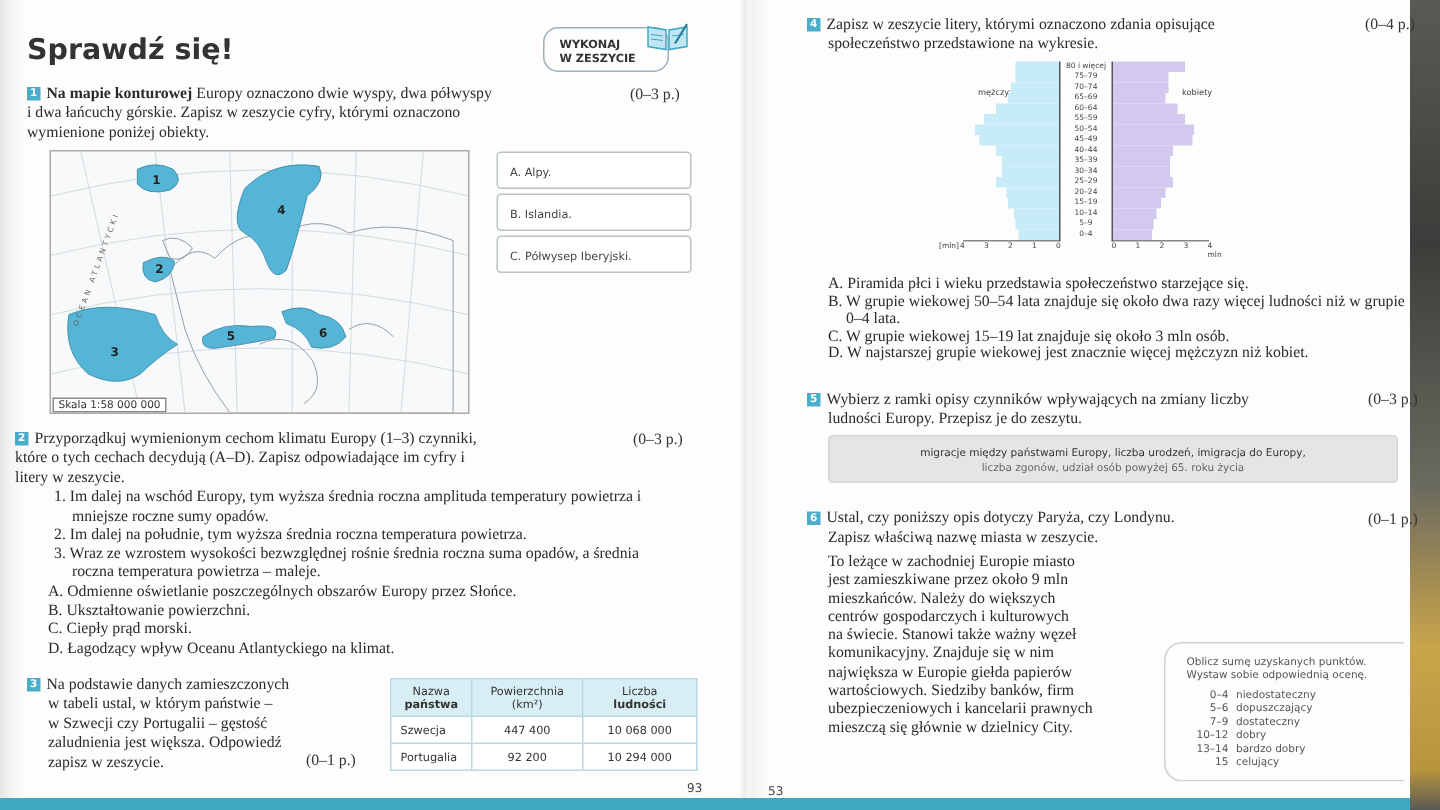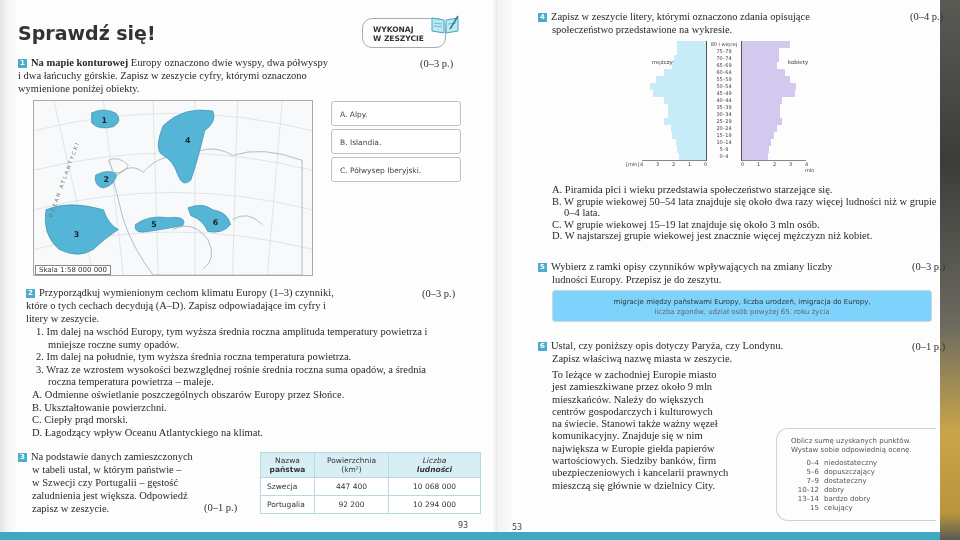--- a/index.html
+++ b/index.html
@@ -45,21 +45,21 @@
   table.data td.l { text-align: left; }
   .page-num { position: absolute; font-family: "DejaVu Sans", sans-serif; font-size: 8px; color: #444; }
 
   .pyramid { position: absolute; left: 640px; top: 37px; width: 170px; height: 142px; }
   .bar-m { position: absolute; height: 6.5px; background: #c8ecf7; right: 0; }
   .bar-f { position: absolute; height: 6.5px; background: #d3c8ee; left: 0; }
   .age-label { position: absolute; left: 66px; width: 36px; text-align: center; font-family: "DejaVu Sans", sans-serif; font-size: 5px; color: #444; line-height: 7px; }
   .pyr-axis { position: absolute; font-family: "DejaVu Sans", sans-serif; font-size: 5px; color: #444; }
   .sex-label { position: absolute; font-family: "DejaVu Sans", sans-serif; font-size: 5.5px; color: #444; }
 
-  .word-box { position: absolute; left: 552px; top: 290px; width: 380px; height: 32px; border: 1px solid #cfd8db; border-radius: 3px; background: #7dd3fc;
+  .word-box { position: absolute; left: 552px; top: 290px; width: 380px; height: 32px; border: 1px solid #cfd8db; border-radius: 3px; background: #e5e5e5;
     font-family: "DejaVu Sans", sans-serif; font-size: 7px; color: #333; text-align: center; line-height: 10px; padding-top: 6px; }
   .word-box .l2 { color: #666; }
 
   .grade-box { position: absolute; left: 776px; top: 428px; width: 160px; height: 93px; border: 1px solid #c8d4d8; border-radius: 12px 0 0 12px; border-right: none;
     font-family: "DejaVu Sans", sans-serif; font-size: 7px; color: #555; padding: 8px 0 0 14px; line-height: 9px; }
   .grade-row { display: flex; }
   .grade-row .range { width: 28px; text-align: right; margin-right: 5px; }
 </style>
 </head>
 <body>
@@ -131,21 +131,21 @@
     </g>
     <text x="18" y="118" font-family="DejaVu Sans, sans-serif" font-size="5" fill="#666" transform="rotate(-70 18 118)" letter-spacing="2">OCEAN ATLANTYCKI</text>
   </svg>
 </div>
 <div class="scale">Skala 1:58 000 000</div>
 
 <div class="answer-box" style="top:101px;">A. Alpy.</div>
 <div class="answer-box" style="top:129px;">B. Islandia.</div>
 <div class="answer-box" style="top:157px;">C. Półwysep Iberyjski.</div>
 
-<div class="task" style="left:26px; top:286px; width:310px;">
+<div class="task" style="left:10px; top:286px; width:310px;">
   <p><span class="task-num">2</span><span>Przyporządkuj wymienionym cechom klimatu Europy (1–3) czynniki, które o tych cechach decydują (A–D). Zapisz odpowiadające im cyfry i litery w zeszycie.</span></p>
 </div>
 <div class="points" style="left:422px; top:288px;">(0–3 p.)</div>
 
 <div class="list" style="left:36px; top:326px; width:420px;">
   <div class="hang">1. Im dalej na wschód Europy, tym wyższa średnia roczna amplituda temperatury powietrza i mniejsze roczne sumy opadów.</div>
   <div class="hang">2. Im dalej na południe, tym wyższa średnia roczna temperatura powietrza.</div>
   <div class="hang">3. Wraz ze wzrostem wysokości bezwzględnej rośnie średnia roczna suma opadów, a średnia roczna temperatura powietrza – maleje.</div>
 </div>
 <div class="list" style="left:32px; top:389px; width:420px;">
@@ -168,21 +168,21 @@
   <tbody>
       <tr>
     <th style="width:54px;margin-left:10px;">
           <div>Nazwa</div>
           <div class="b">państwa</div>
         </th>
     <th style="width:74px;">
           <div>Powierzchnia</div>
           <div>(km²)</div>
         </th>
-    <th style="width:92px;font-style:italic;">
+    <th style="width:76px;">
           <div>Liczba</div>
           <div class="b">ludności</div>
         </th>
   </tr>
   <tr>
     <td class="l">Szwecja</td>
     <td>447 400</td>
     <td>10 068 000</td>
   </tr>
   <tr>

